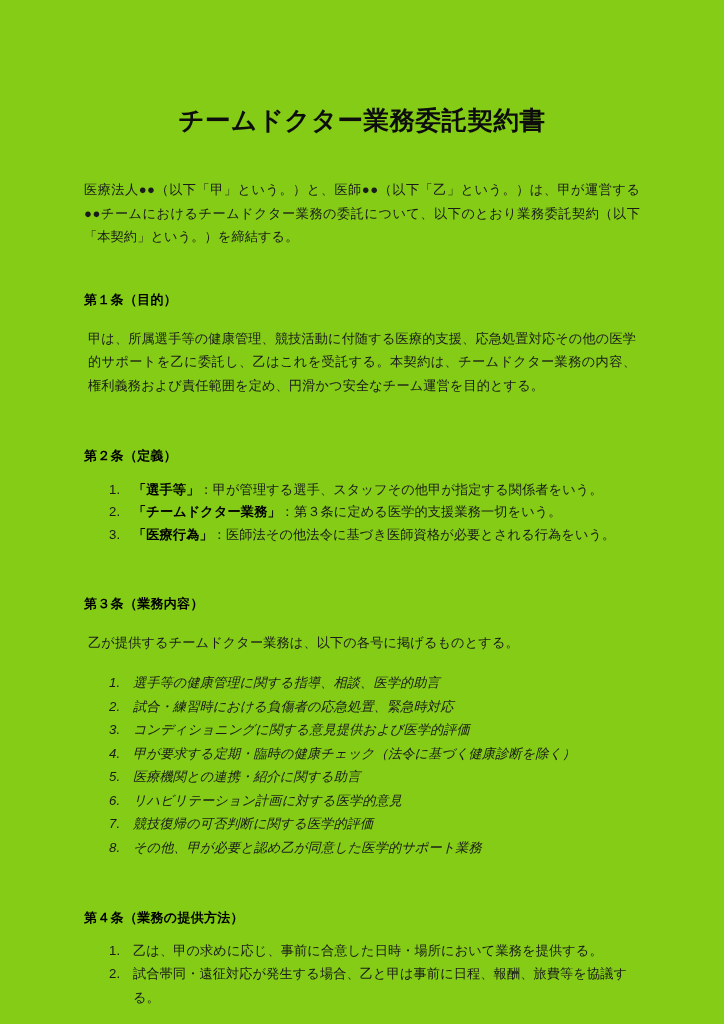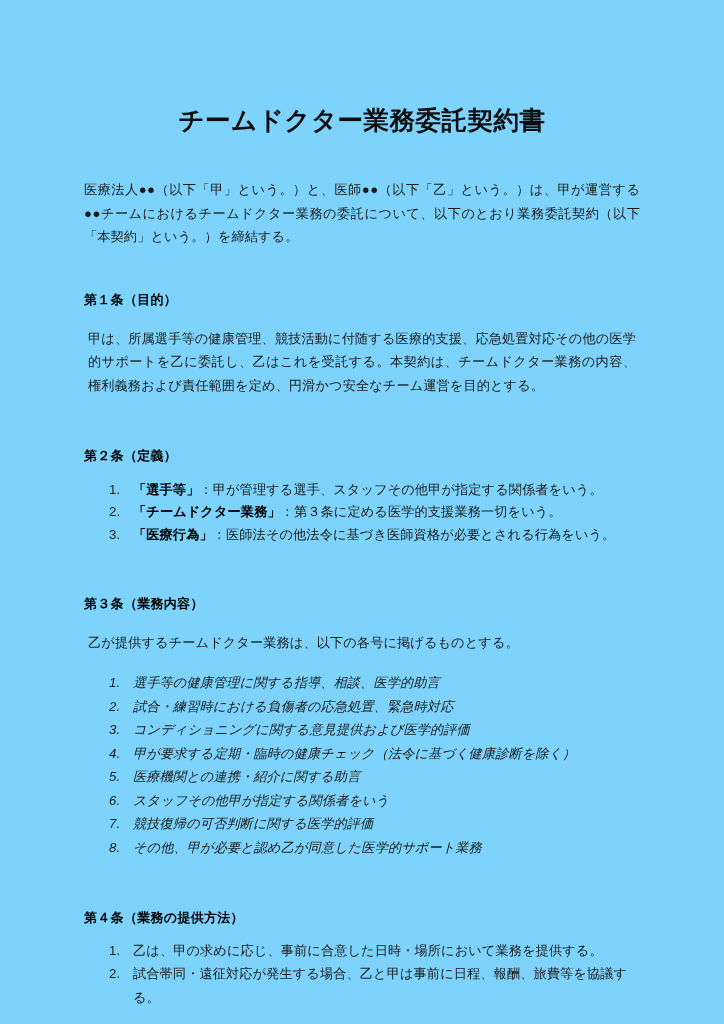--- a/index.html
+++ b/index.html
@@ -13,21 +13,21 @@
     position: relative;
     font-family: "Liberation Sans", "DejaVu Sans", sans-serif;
     color: #000000;
     -webkit-font-smoothing: antialiased;
   }
   .page {
     width: 724px;
     height: 1024px;
     box-sizing: border-box;
     padding: 0 84px;
-    background: #7dd3fc;
+    background: #84cc16;
     position: relative;
     overflow: hidden;
   }
   .doc-title {
     font-size: 25.5px;
     font-weight: bold;
     text-align: center;
     letter-spacing: 0.5px;
     margin: 0;
     padding-top: 104px;
@@ -129,21 +129,21 @@
 
   <section class="article art-3">
     <h2 class="art-heading">第３条（業務内容）</h2>
     <p class="art-body">乙が提供するチームドクター業務は、以下の各号に掲げるものとする。</p>
     <ol class="num-list">
       <li><span>選手等の健康管理に関する指導、相談、医学的助言</span></li>
       <li><span>試合・練習時における負傷者の応急処置、緊急時対応</span></li>
       <li><span>コンディショニングに関する意見提供および医学的評価</span></li>
       <li><span>甲が要求する定期・臨時の健康チェック（法令に基づく健康診断を除く）</span></li>
       <li><span>医療機関との連携・紹介に関する助言</span></li>
-      <li><span>スタッフその他甲が指定する関係者をいう</span></li>
+      <li><span>リハビリテーション計画に対する医学的意見</span></li>
       <li><span>競技復帰の可否判断に関する医学的評価</span></li>
       <li><span>その他、甲が必要と認め乙が同意した医学的サポート業務</span></li>
     </ol>
   </section>
 
   <section class="article art-4">
     <h2 class="art-heading">第４条（業務の提供方法）</h2>
     <ol class="num-list">
       <li><span>乙は、甲の求めに応じ、事前に合意した日時・場所において業務を提供する。</span></li>
       <li><span>試合帯同・遠征対応が発生する場合、乙と甲は事前に日程、報酬、旅費等を協議する。</span></li>

